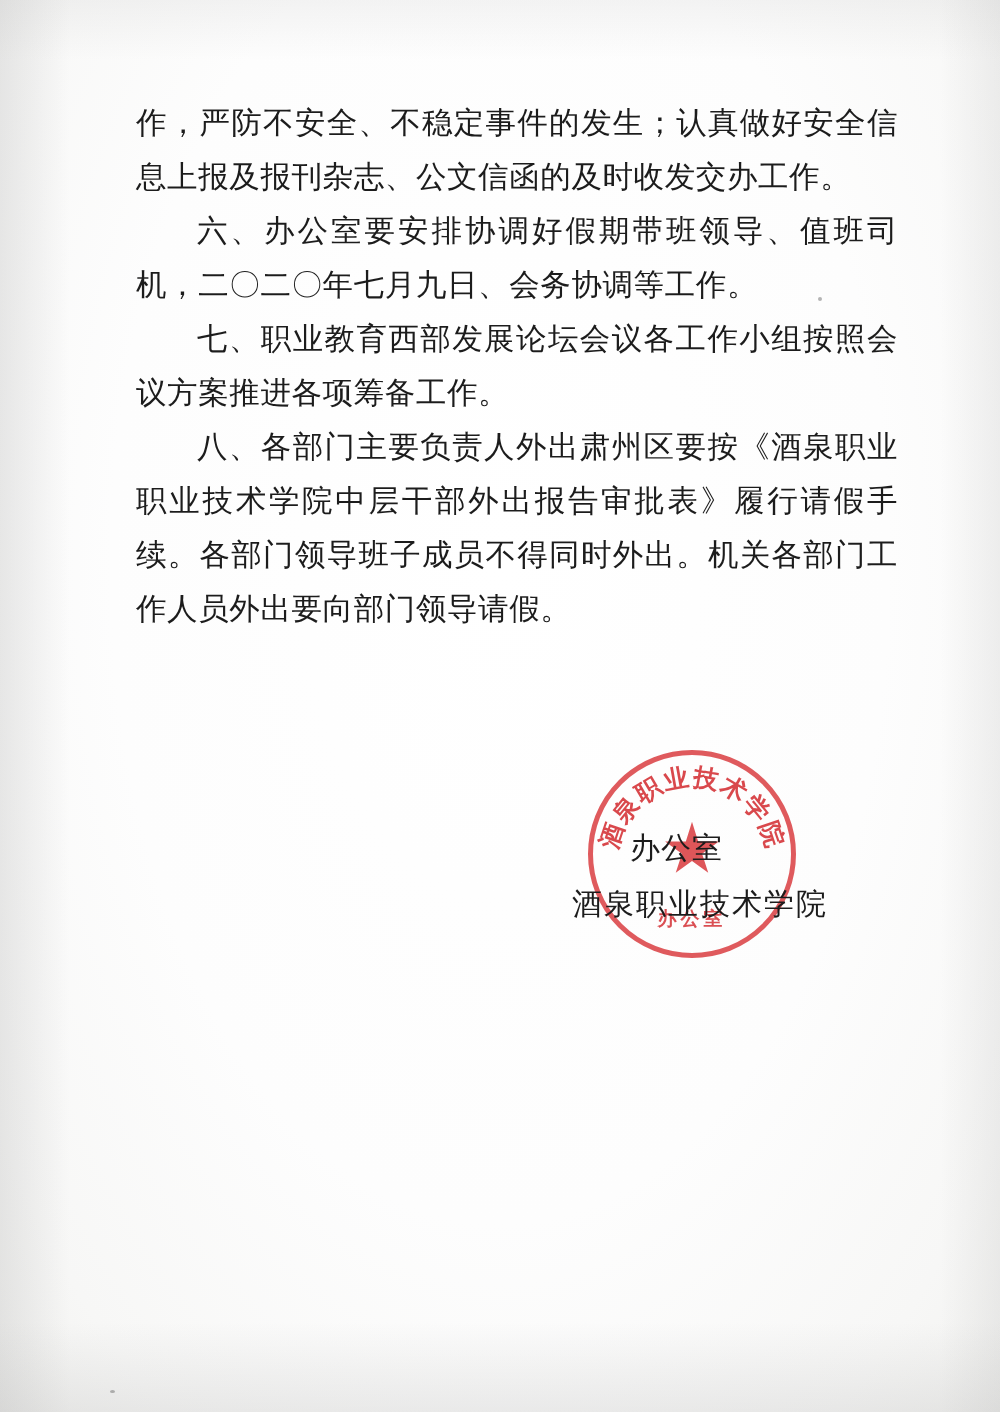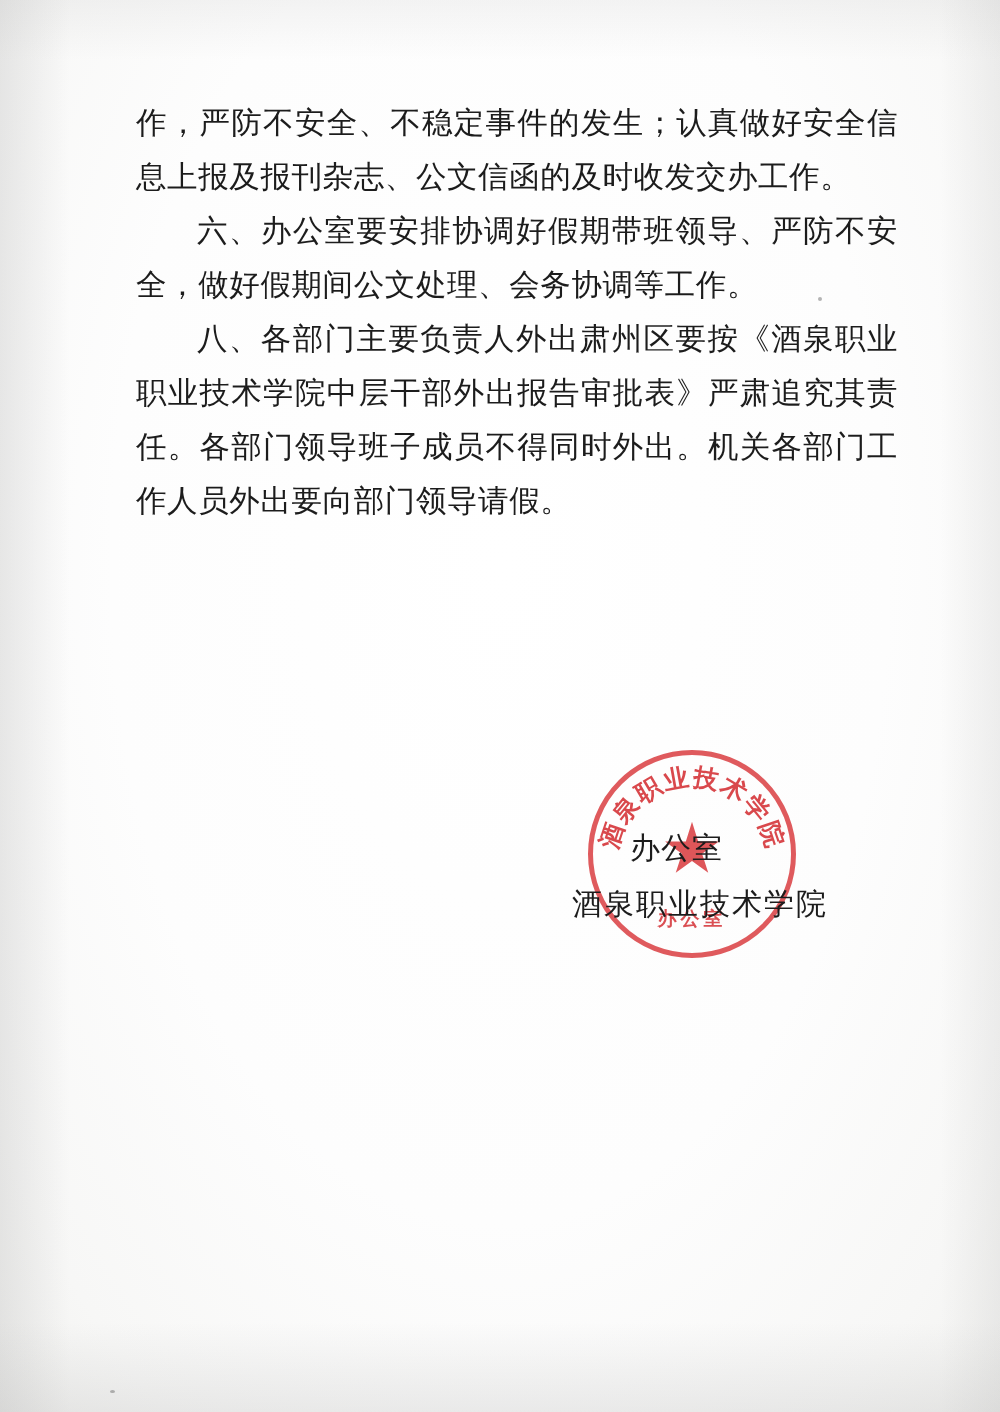--- a/index.html
+++ b/index.html
@@ -153,22 +153,23 @@
 
 <div class="page">
 
   <div class="scan-edge-top"></div>
   <div class="scan-edge-left"></div>
   <div class="scan-edge-right"></div>
   <div class="scan-edge-bottom"></div>
 
   <div class="body-text">
     <p class="para">作，严防不安全、不稳定事件的发生；认真做好安全信息上报及报刊杂志、公文信函的及时收发交办工作。</p>
-    <p class="para indent">六、办公室要安排协调好假期带班领导、严防不安全，做好假期间公文处理、会务协调等工作。</p>
-    <p class="para indent">八、各部门主要负责人外出肃州区要按《酒泉职业职业技术学院中层干部外出报告审批表》严肃追究其责任。各部门领导班子成员不得同时外出。机关各部门工作人员外出要向部门领导请假。</p>
+    <p class="para indent">六、办公室要安排协调好假期带班领导、值班司机，二〇二〇年七月九日、会务协调等工作。</p>
+    <p class="para indent">七、职业教育西部发展论坛会议各工作小组按照会议方案推进各项筹备工作。</p>
+    <p class="para indent">八、各部门主要负责人外出肃州区要按《酒泉职业职业技术学院中层干部外出报告审批表》履行请假手续。各部门领导班子成员不得同时外出。机关各部门工作人员外出要向部门领导请假。</p>
   </div>
 
   <div class="seal">
     <div class="seal-ring"></div>
     <svg class="seal-text-arc" viewBox="0 0 208 208">
       <defs>
         <path id="arcpath" d="M 28,112 A 76,76 0 0 1 180,112" fill="none"></path>
       </defs>
       <text>
         <textPath href="#arcpath" startOffset="50%" text-anchor="middle">酒泉职业技术学院</textPath>

